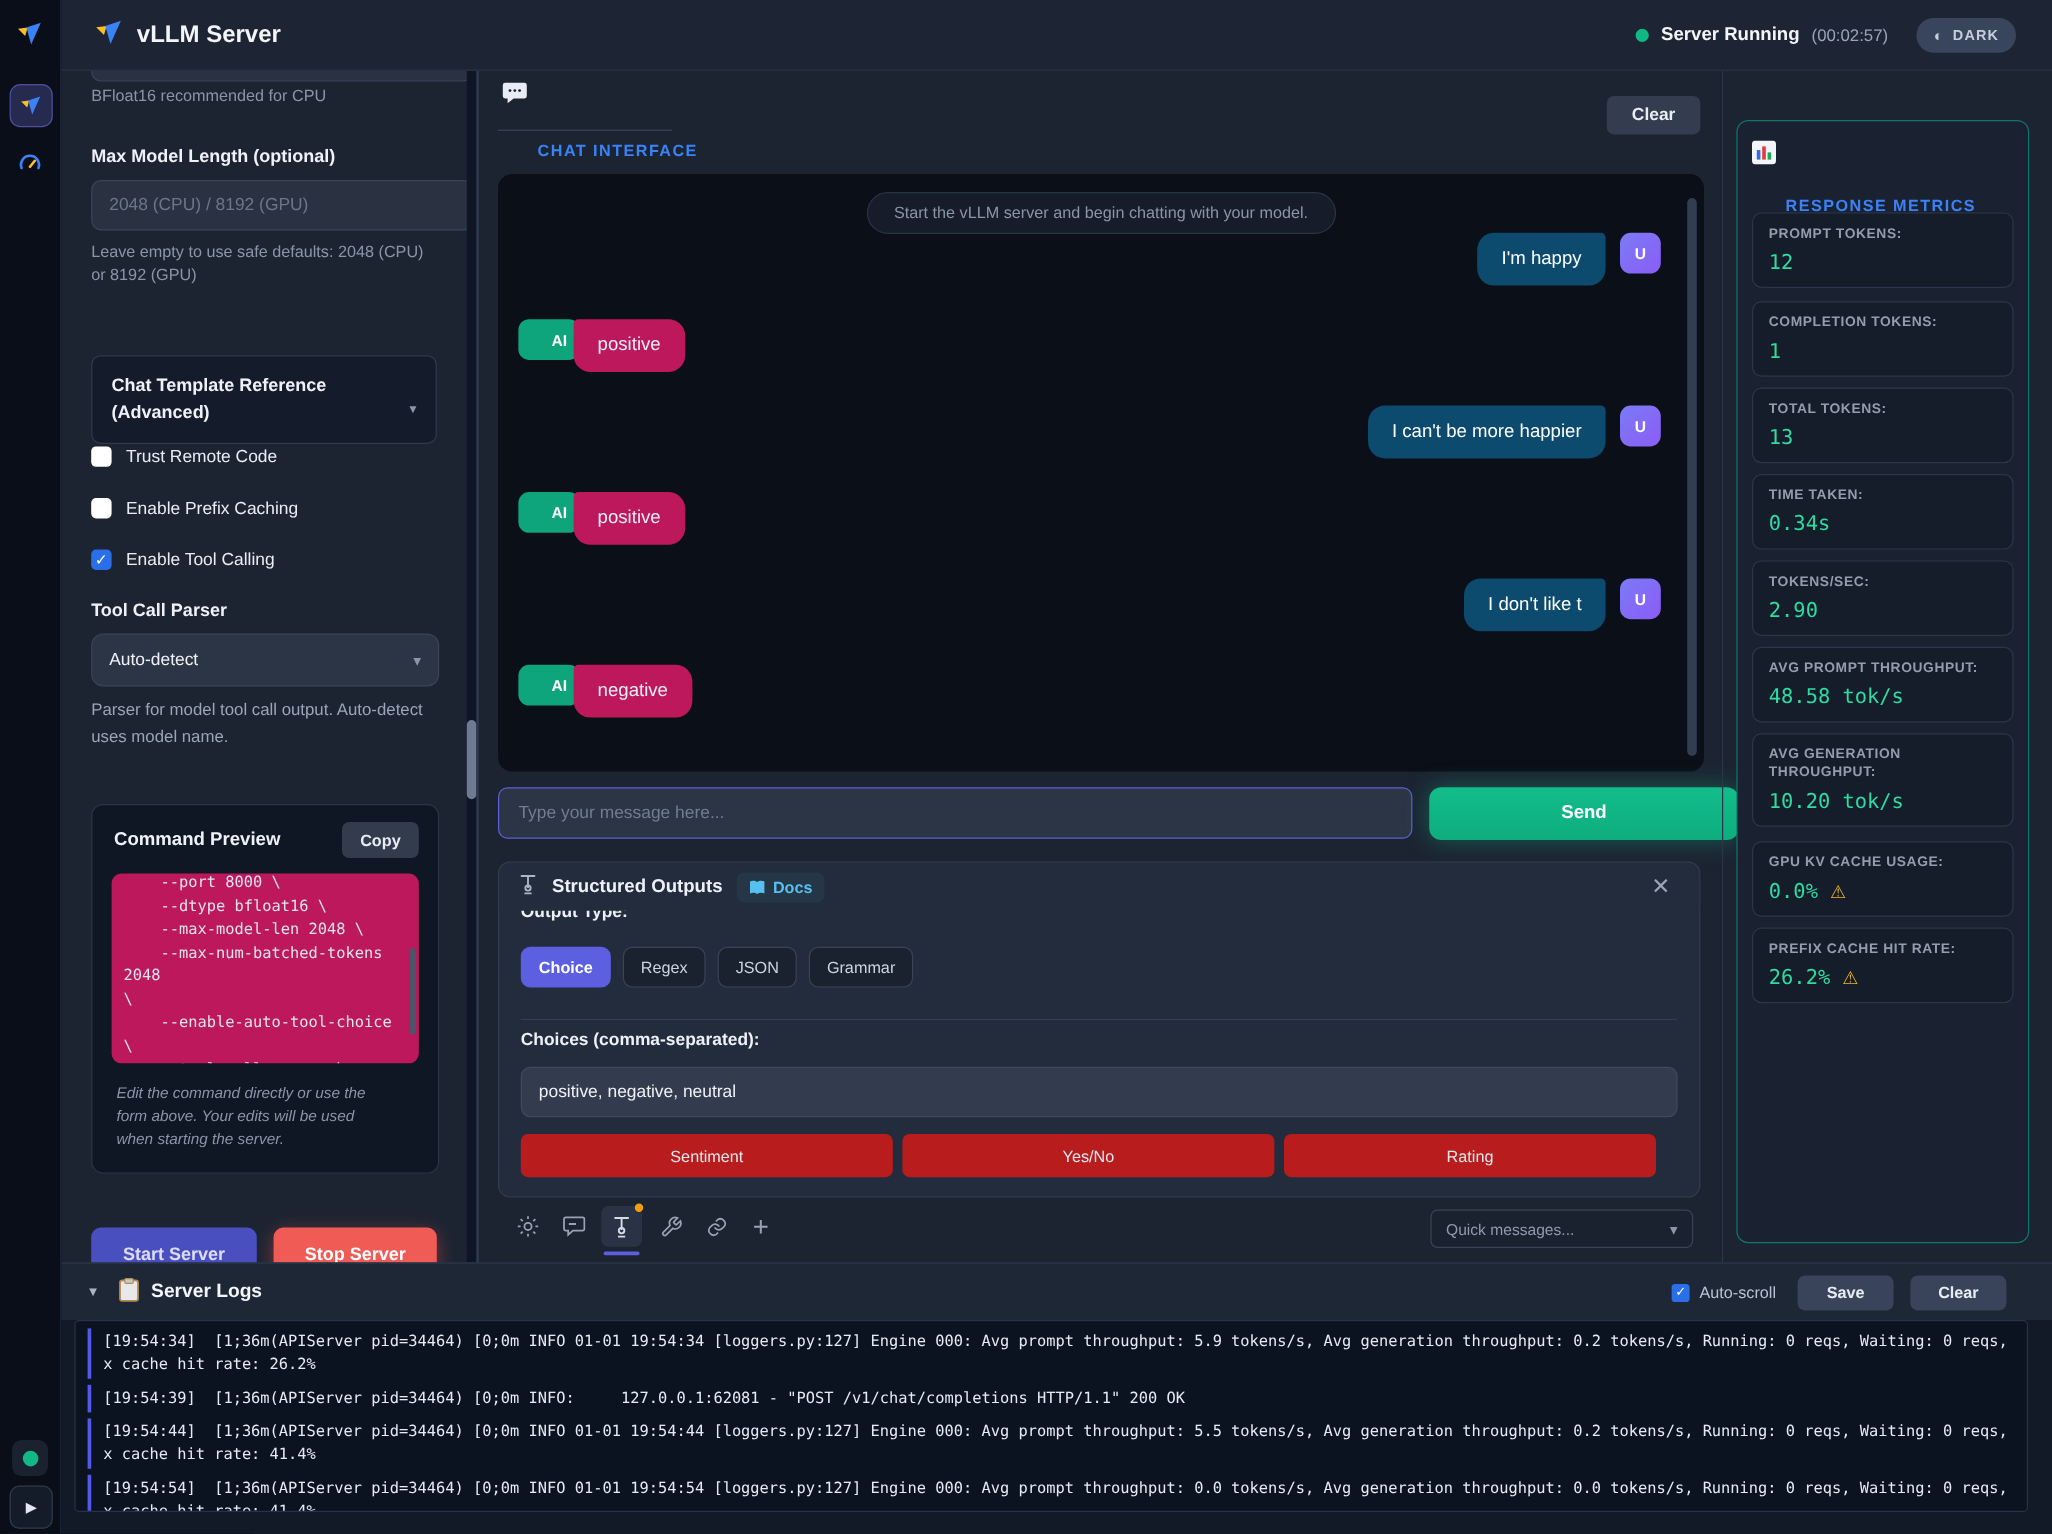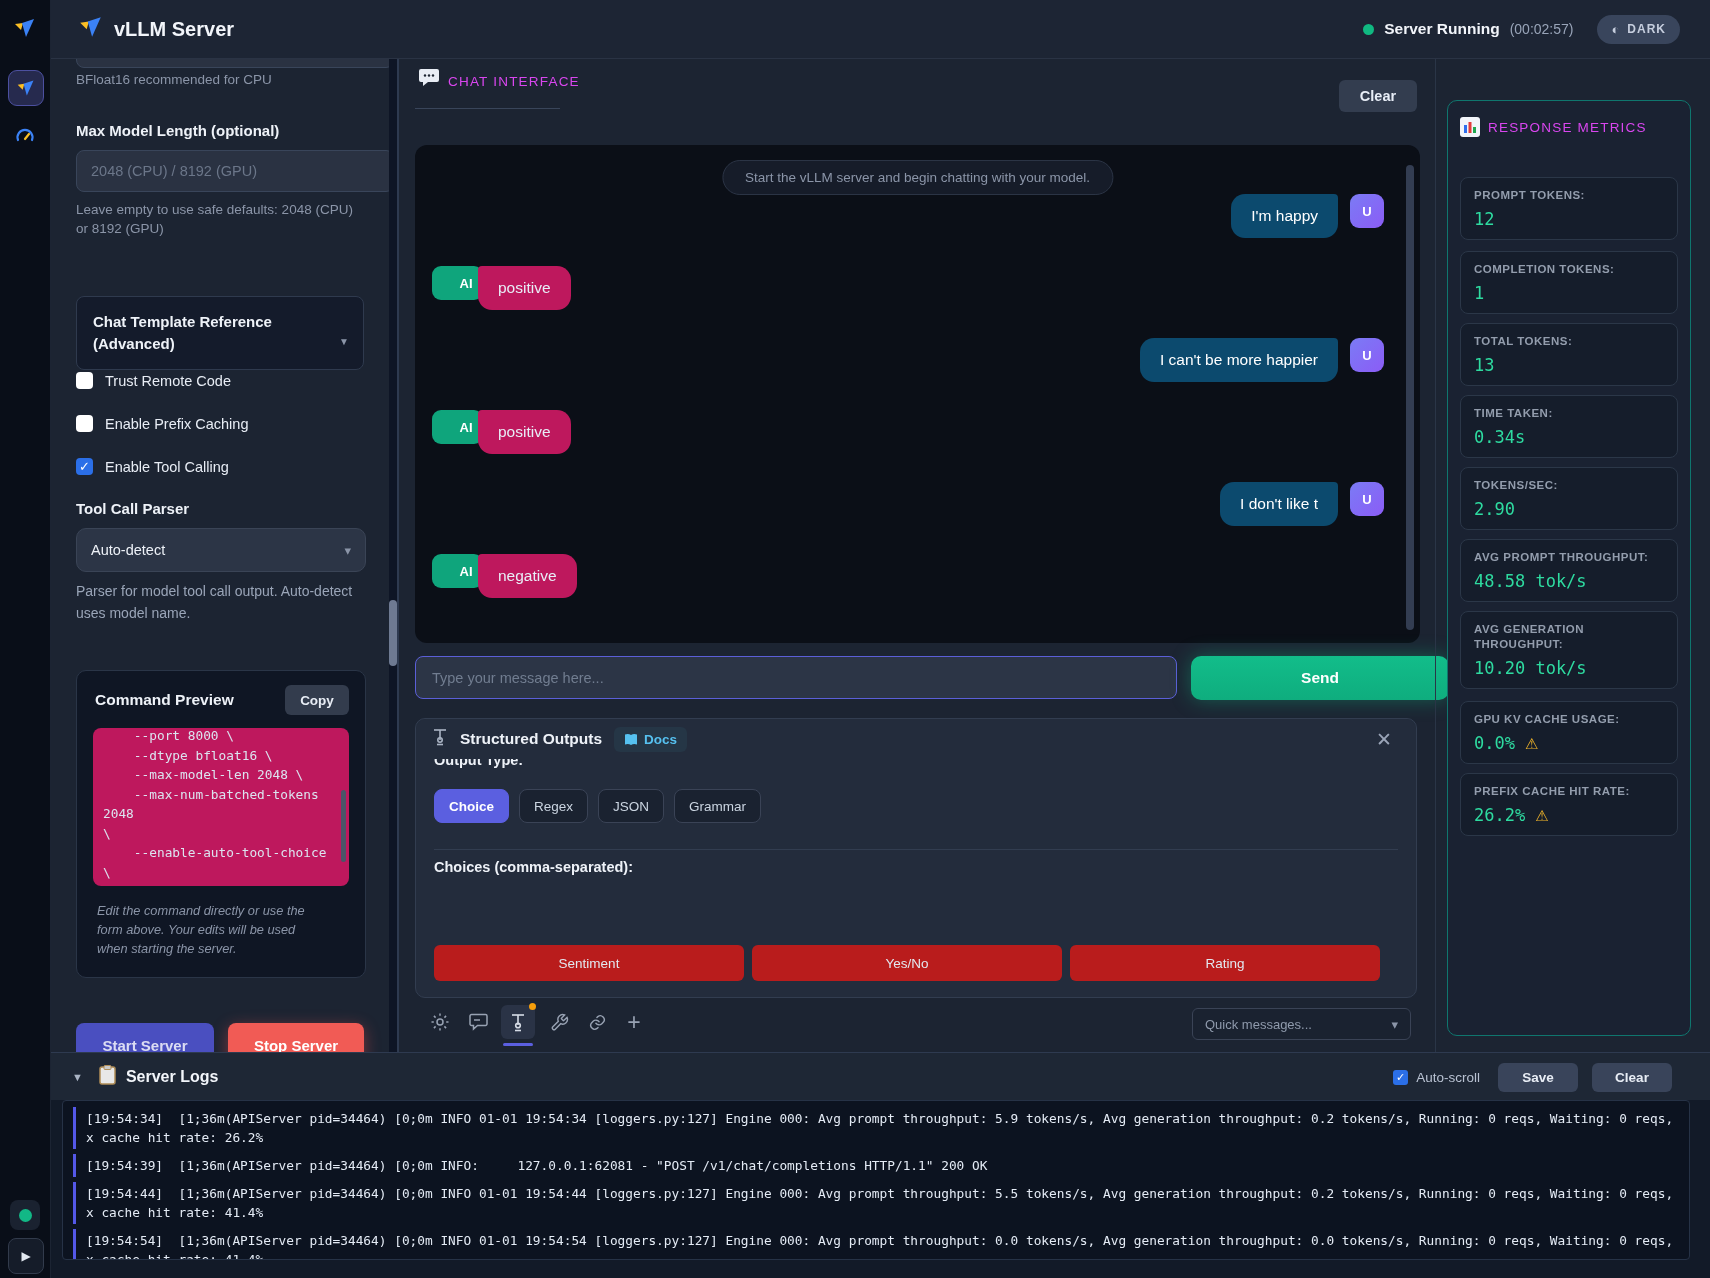--- a/index.html
+++ b/index.html
@@ -56,21 +56,21 @@
   .code-box{background:#be185d;border-radius:8px;overflow:hidden;}
   .code-box pre{margin:-8px 0 0 0;padding:6px 10px;font-family:"DejaVu Sans Mono",monospace;
                 font-size:12.8px;line-height:19.5px;color:#dce4f0;white-space:pre-wrap;}
   .cmd-help{font-size:12.8px;font-style:italic;color:#8b95a8;line-height:19px;}
   .btn-start{background:#4a4fc0;color:rgba(255,255,255,.8);}
   .btn-stop{background:#f15b55;color:#fff;box-shadow:0 4px 16px rgba(239,83,80,.45);}
   .srv-btn{border-radius:8px;font-size:15px;font-weight:bold;display:flex;align-items:center;
            justify-content:center;cursor:pointer;}
 
   
-  .sec-title{font-size:13.5px;font-weight:normal;letter-spacing:1.2px;color:#d946ef;}
+  .sec-title{font-size:13.5px;font-weight:bold;letter-spacing:1.2px;color:#3b82f6;margin-top:44px;}
   .clear-btn{background:#333d4f;border-radius:6px;font-size:14.5px;font-weight:bold;color:#e8eef7;
              display:flex;align-items:center;justify-content:center;cursor:pointer;}
   .chat-box{background:#0b0f17;border-radius:12px;}
   .sys-pill{position:absolute;left:50%;transform:translateX(-50%);top:15px;
             background:#161c29;border:1px solid #2b3445;border-radius:18px;
             padding:9px 22px;font-size:13.5px;color:#8b95a8;white-space:nowrap;}
   .avatar{position:absolute;width:34px;height:34px;border-radius:9px;display:flex;align-items:center;
           justify-content:center;font-size:13px;font-weight:bold;color:#fff;}
   .avatar.ai{background:#0fa57c;padding-left:17px;}
   .avatar.user{background:linear-gradient(135deg,#7b7bf5,#8b5cf6);}
@@ -257,20 +257,23 @@
       <span class="so-close">✕</span>
     </div>
     <div id="type-btns" class="abs" style="left:18px;top:70px;display:flex;gap:10px;">
         <div class="type-btn active">Choice</div>
         <div class="type-btn">Regex</div>
         <div class="type-btn">JSON</div>
         <div class="type-btn">Grammar</div>
       </div>
     <div class="abs so-divider" style="left:18px;top:130px;width:964px;"></div>
     <div class="abs so-label" style="left:18px;top:140px;">Choices (comma-separated):</div>
+    <div class="abs so-input" style="left:18px;top:170px;width:934px;height:40px;">
+      <span>positive, negative, neutral</span>
+    </div>
     <div id="preset-btns">
         <div class="preset-btn" style="left: 18px; top: 226px; width: 310px;">Sentiment</div>
         <div class="preset-btn" style="left: 336px; top: 226px; width: 310px;">Yes/No</div>
         <div class="preset-btn" style="left: 654px; top: 226px; width: 310px;">Rating</div>
       </div>
   </div>
 
   <div class="tool-btn abs" style="left:424px;top:1006px;">
     <svg width="20" height="20" viewBox="0 0 20 20" fill="none" stroke="#98a2b3" stroke-width="1.5">
         <circle cx="10" cy="10" r="3"></circle>

